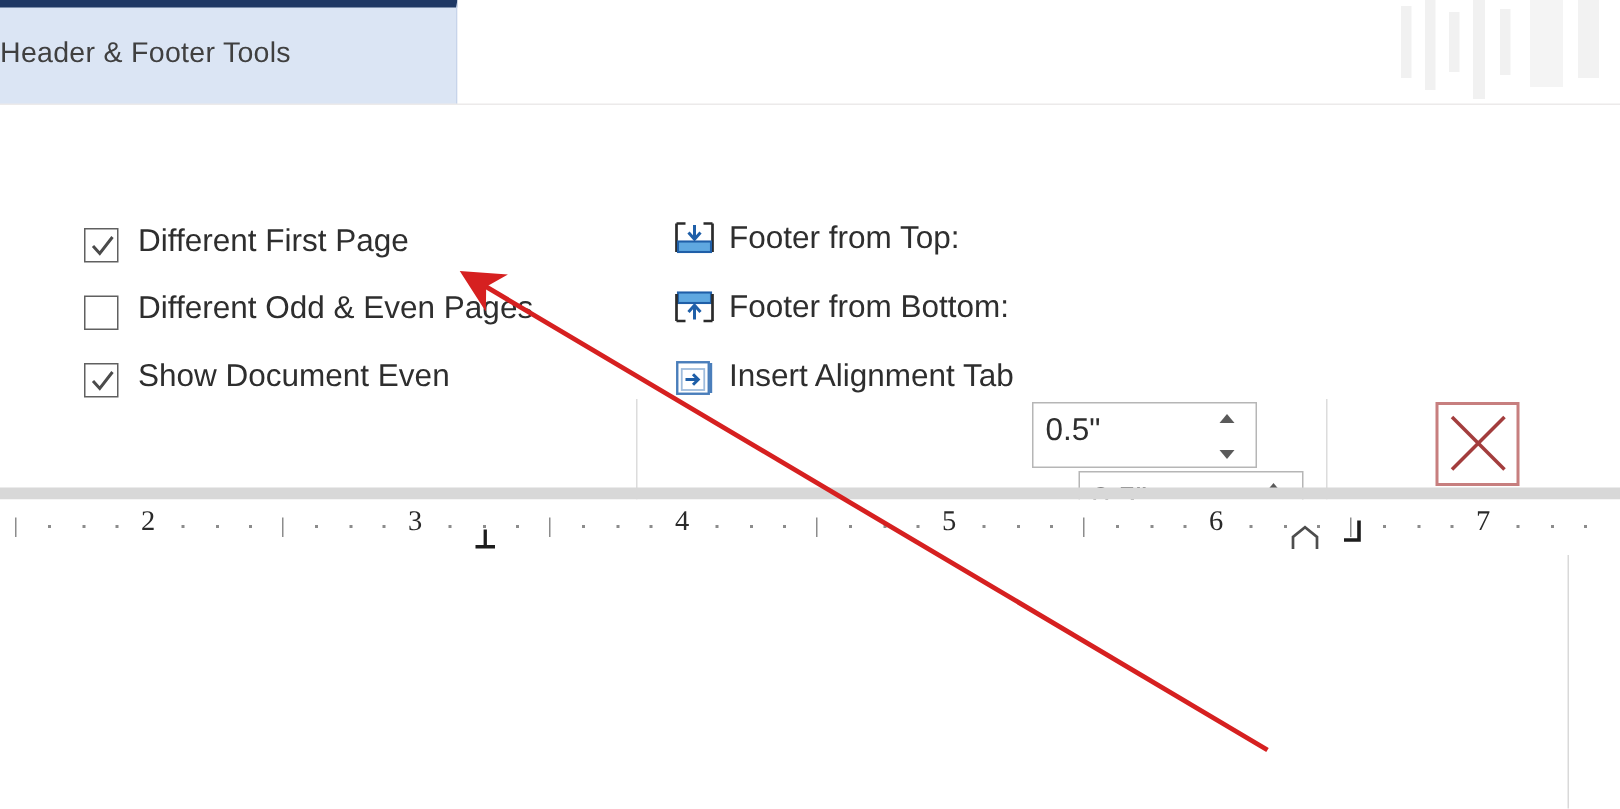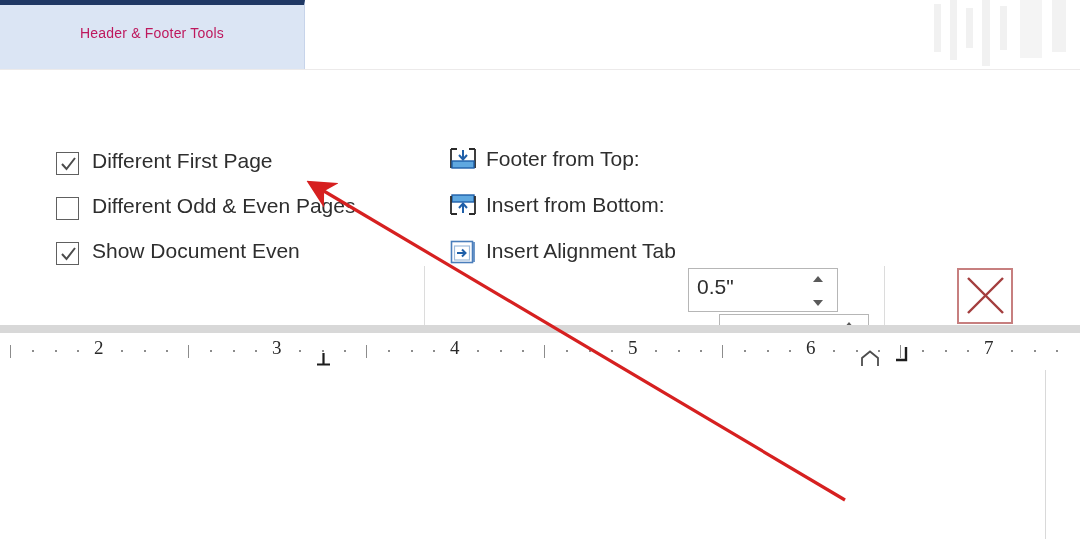--- a/index.html
+++ b/index.html
@@ -17,22 +17,22 @@
 
   
   #ctxtab{
     position:absolute;left:0;top:0;width:305px;height:70px;
     background:#dbe5f4;
     box-sizing:border-box;
     border-top:5px solid #1f3864;
     border-right:1px solid #c7d4ea;
   }
   #ctxtab-label{
-    position:absolute;left:0;right:0;top:20px;text-align:center;
-    font-size:14px;color:#be185d;letter-spacing:.2px;
+    position:absolute;left:0;right:0;top:20px;text-align:left;
+    font-size:19px;color:#404040;letter-spacing:.2px;
   }
   #ctxtab-rightfill{
     position:absolute;left:305px;top:0;width:615px;height:70px;background:#ffffff;
   }
   #ribbon-topline{position:absolute;left:0;top:69px;width:1080px;height:1px;background:#eceaea;}
 
   
   #tabrow{position:absolute;left:0;top:70px;width:1080px;height:58px;background:#ffffff;}
   #tab-design{
     position:absolute;left:108px;top:82px;font-size:25px;color:#20477e;
@@ -182,21 +182,21 @@
   </div>
 
   <div class="posrow" style="top:64px;">
     <div class="posicon">
       <svg width="30" height="30" viewBox="0 0 30 30">
         <rect x="4" y="3" width="22" height="7" fill="#5fa8e0" stroke="#1f5fa8" stroke-width="1.4"></rect>
         <path d="M15,21 L15,13 M11,16 L15,11.5 L19,16" fill="none" stroke="#1f5fa8" stroke-width="2"></path>
         <path d="M3,22 L3,4 M3,22 L9,22 M27,22 L27,4 M27,22 L21,22" fill="none" stroke="#2b2b2b" stroke-width="1.8"></path>
       </svg>
     </div>
-    <div class="poslabel">Insert from Bottom:</div>
+    <div class="poslabel">Footer from Bottom:</div>
   </div>
   <div class="spin" style="left:719px;top:186px;width:150px;height:44px;">
     <div class="val">0.5"</div>
     <div class="arrows">
         <b class="up"></b>
         <b class="dn"></b>
       </div>
   </div>
 
   <div class="posrow" style="top:110px;">

